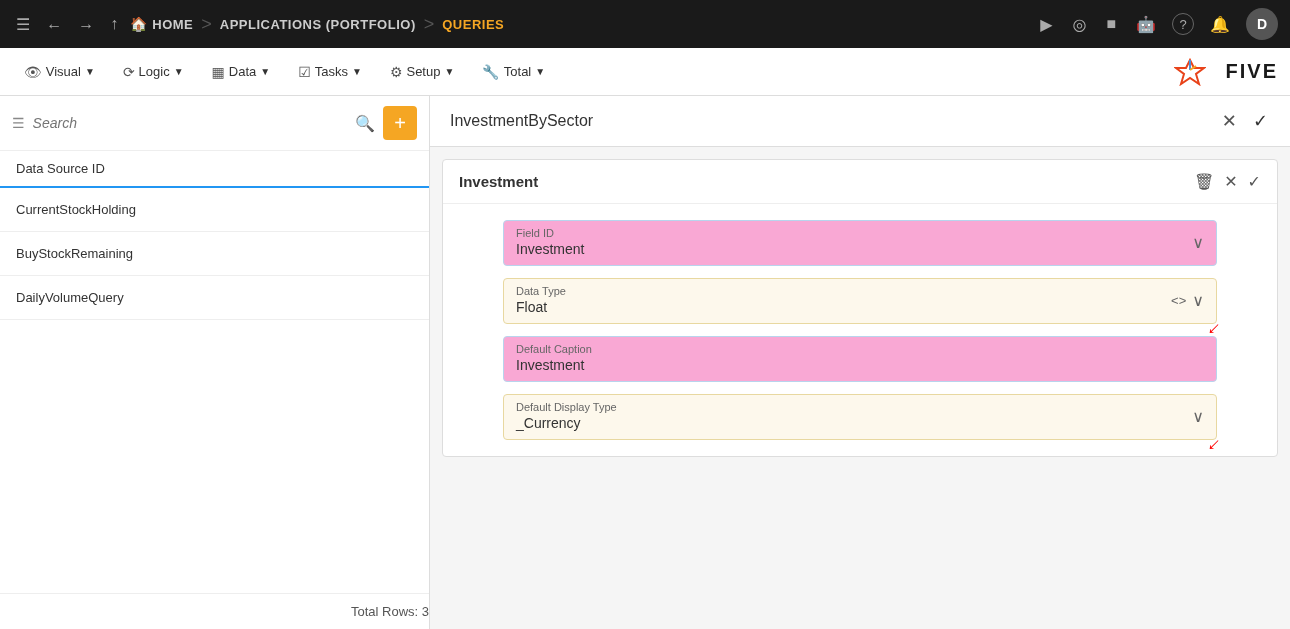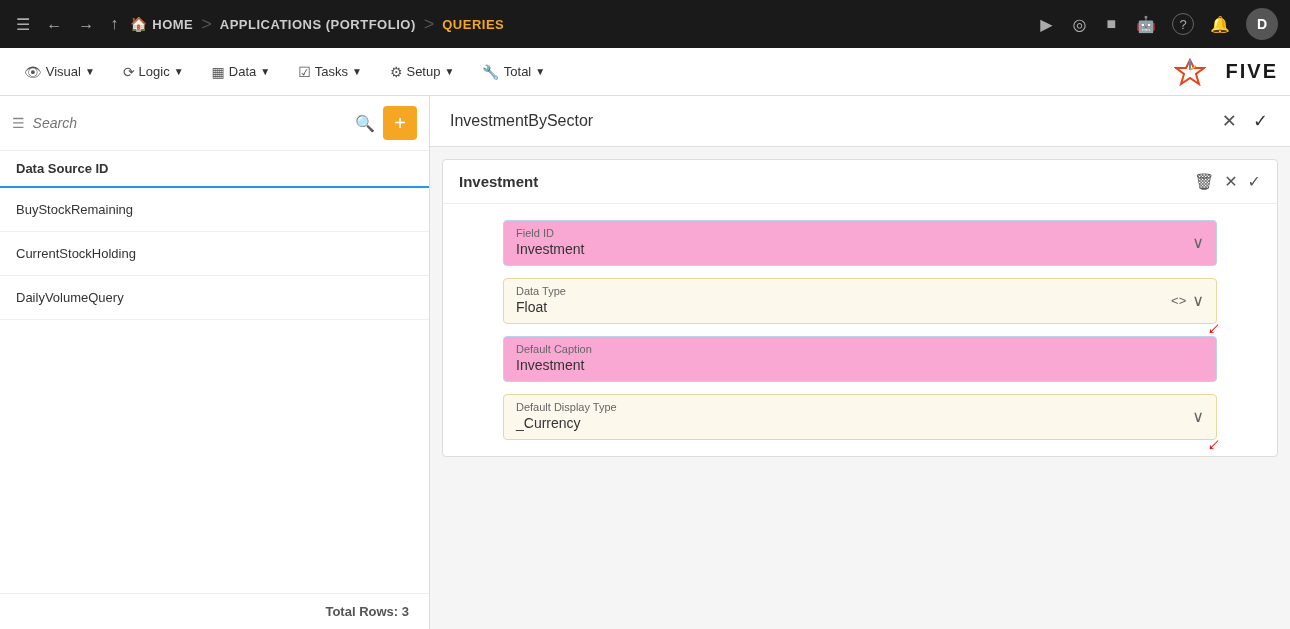--- a/index.html
+++ b/index.html
@@ -113,36 +113,36 @@
       border: none;
       width: 34px; height: 34px;
       border-radius: 4px;
       font-size: 20px;
       cursor: pointer;
       display: flex; align-items: center; justify-content: center;
     }
     .list-header {
       padding: 10px 16px;
       font-size: 13px;
-      font-weight: bold;
+      font-weight: normal;
       color: #333;
       border-bottom: 2px solid #2196F3;
     }
     .list-item {
       padding: 14px 16px;
       font-size: 13px;
       color: #333;
       border-bottom: 1px solid #eee;
       cursor: pointer;
     }
     .list-footer {
       margin-top: auto;
-      padding: 10px 20px;
+      padding: 10px 0;
       font-size: 13px;
-      font-weight: bold;
+      font-weight: normal;
       color: #555;
       border-top: 1px solid #eee;
       text-align: right;
     }
 
     
     .right-panel {
       flex: 1;
       background: #f5f5f5;
       display: flex;
@@ -316,22 +316,22 @@
 <div class="main-area">
 
   <div class="left-panel">
     <div class="search-bar">
       <span style="color:#888;font-size:14px;">☰</span>
       <input class="search-input" type="text" placeholder="Search" style="">
       <span class="search-icon-btn">🔍</span>
       <button class="add-btn">+</button>
     </div>
     <div class="list-header">Data Source ID</div>
+    <div class="list-item">CurrentStockHolding</div>
     <div class="list-item">BuyStockRemaining</div>
-    <div class="list-item">CurrentStockHolding</div>
     <div class="list-item">DailyVolumeQuery</div>
     <div class="list-footer">Total Rows: 3</div>
   </div>
 
   <div class="right-panel">
 
     <div class="right-header">
       <span class="right-header-title">InvestmentBySector</span>
       <div class="header-actions">
         <span class="header-icon-btn">✕</span>

